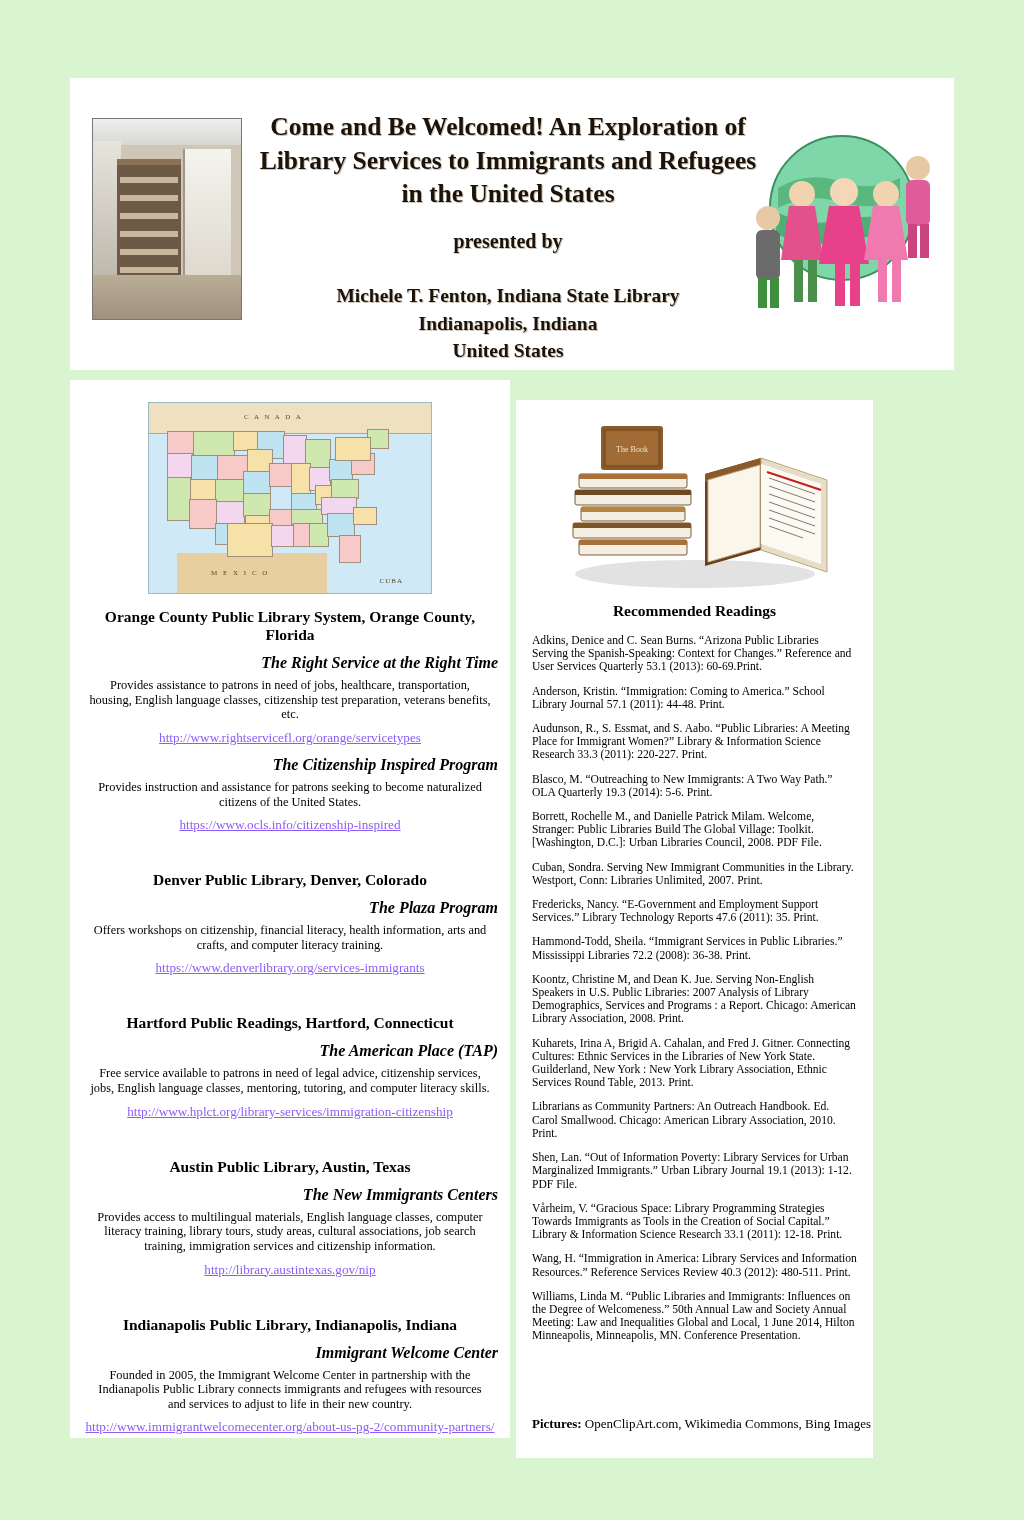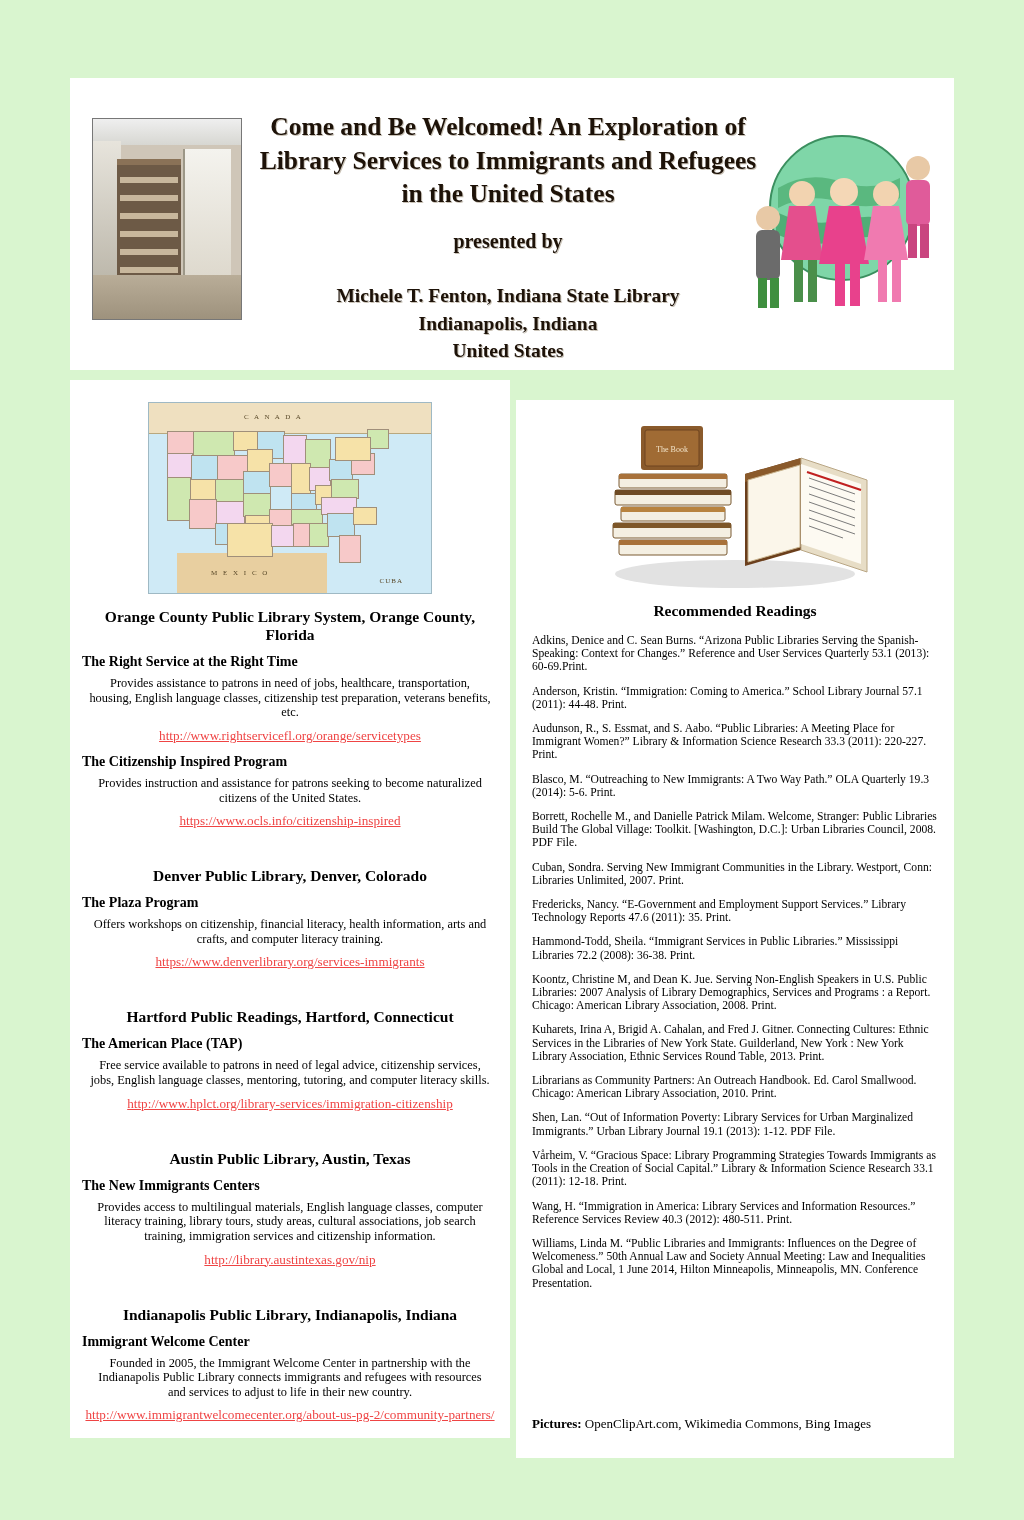--- a/index.html
+++ b/index.html
@@ -119,21 +119,21 @@
     left: 70px;
     top: 380px;
     width: 440px;
     height: 1058px;
     background: #ffffff;
   }
   .col-right {
     position: absolute;
     left: 516px;
     top: 400px;
-    width: 438px;
+    width: 357px;
     height: 1058px;
     background: #ffffff;
   }
 
   
   .map-wrap {
     position: relative;
     margin: 22px auto 0;
     width: 282px;
     height: 190px;
@@ -166,36 +166,37 @@
     overflow: hidden;
   }
 
   .lib-name {
     text-align: center;
     font-weight: bold;
     font-size: 15.5px;
     margin: 14px 12px 6px;
   }
   .prog-name {
-    text-align: left;
-    font-weight: bold;
-    font-size: 14px;
+    text-align: right;
+    font-weight: bold;
+    font-size: 16px;
     margin: 10px 12px 6px;
+    font-style: italic;
   }
   .desc {
     text-align: center;
     font-size: 12.4px;
     line-height: 1.18;
     margin: 0 18px 8px;
   }
   .link {
     display: block;
     text-align: center;
     font-size: 13.2px;
-    color: #ef4444;
+    color: #8b5cf6;
     text-decoration: underline;
     margin: 6px 14px 4px;
     word-break: break-all;
     cursor: pointer;
   }
   .space-md { height: 20px; }
 
   
   .books-art {
     position: relative;

